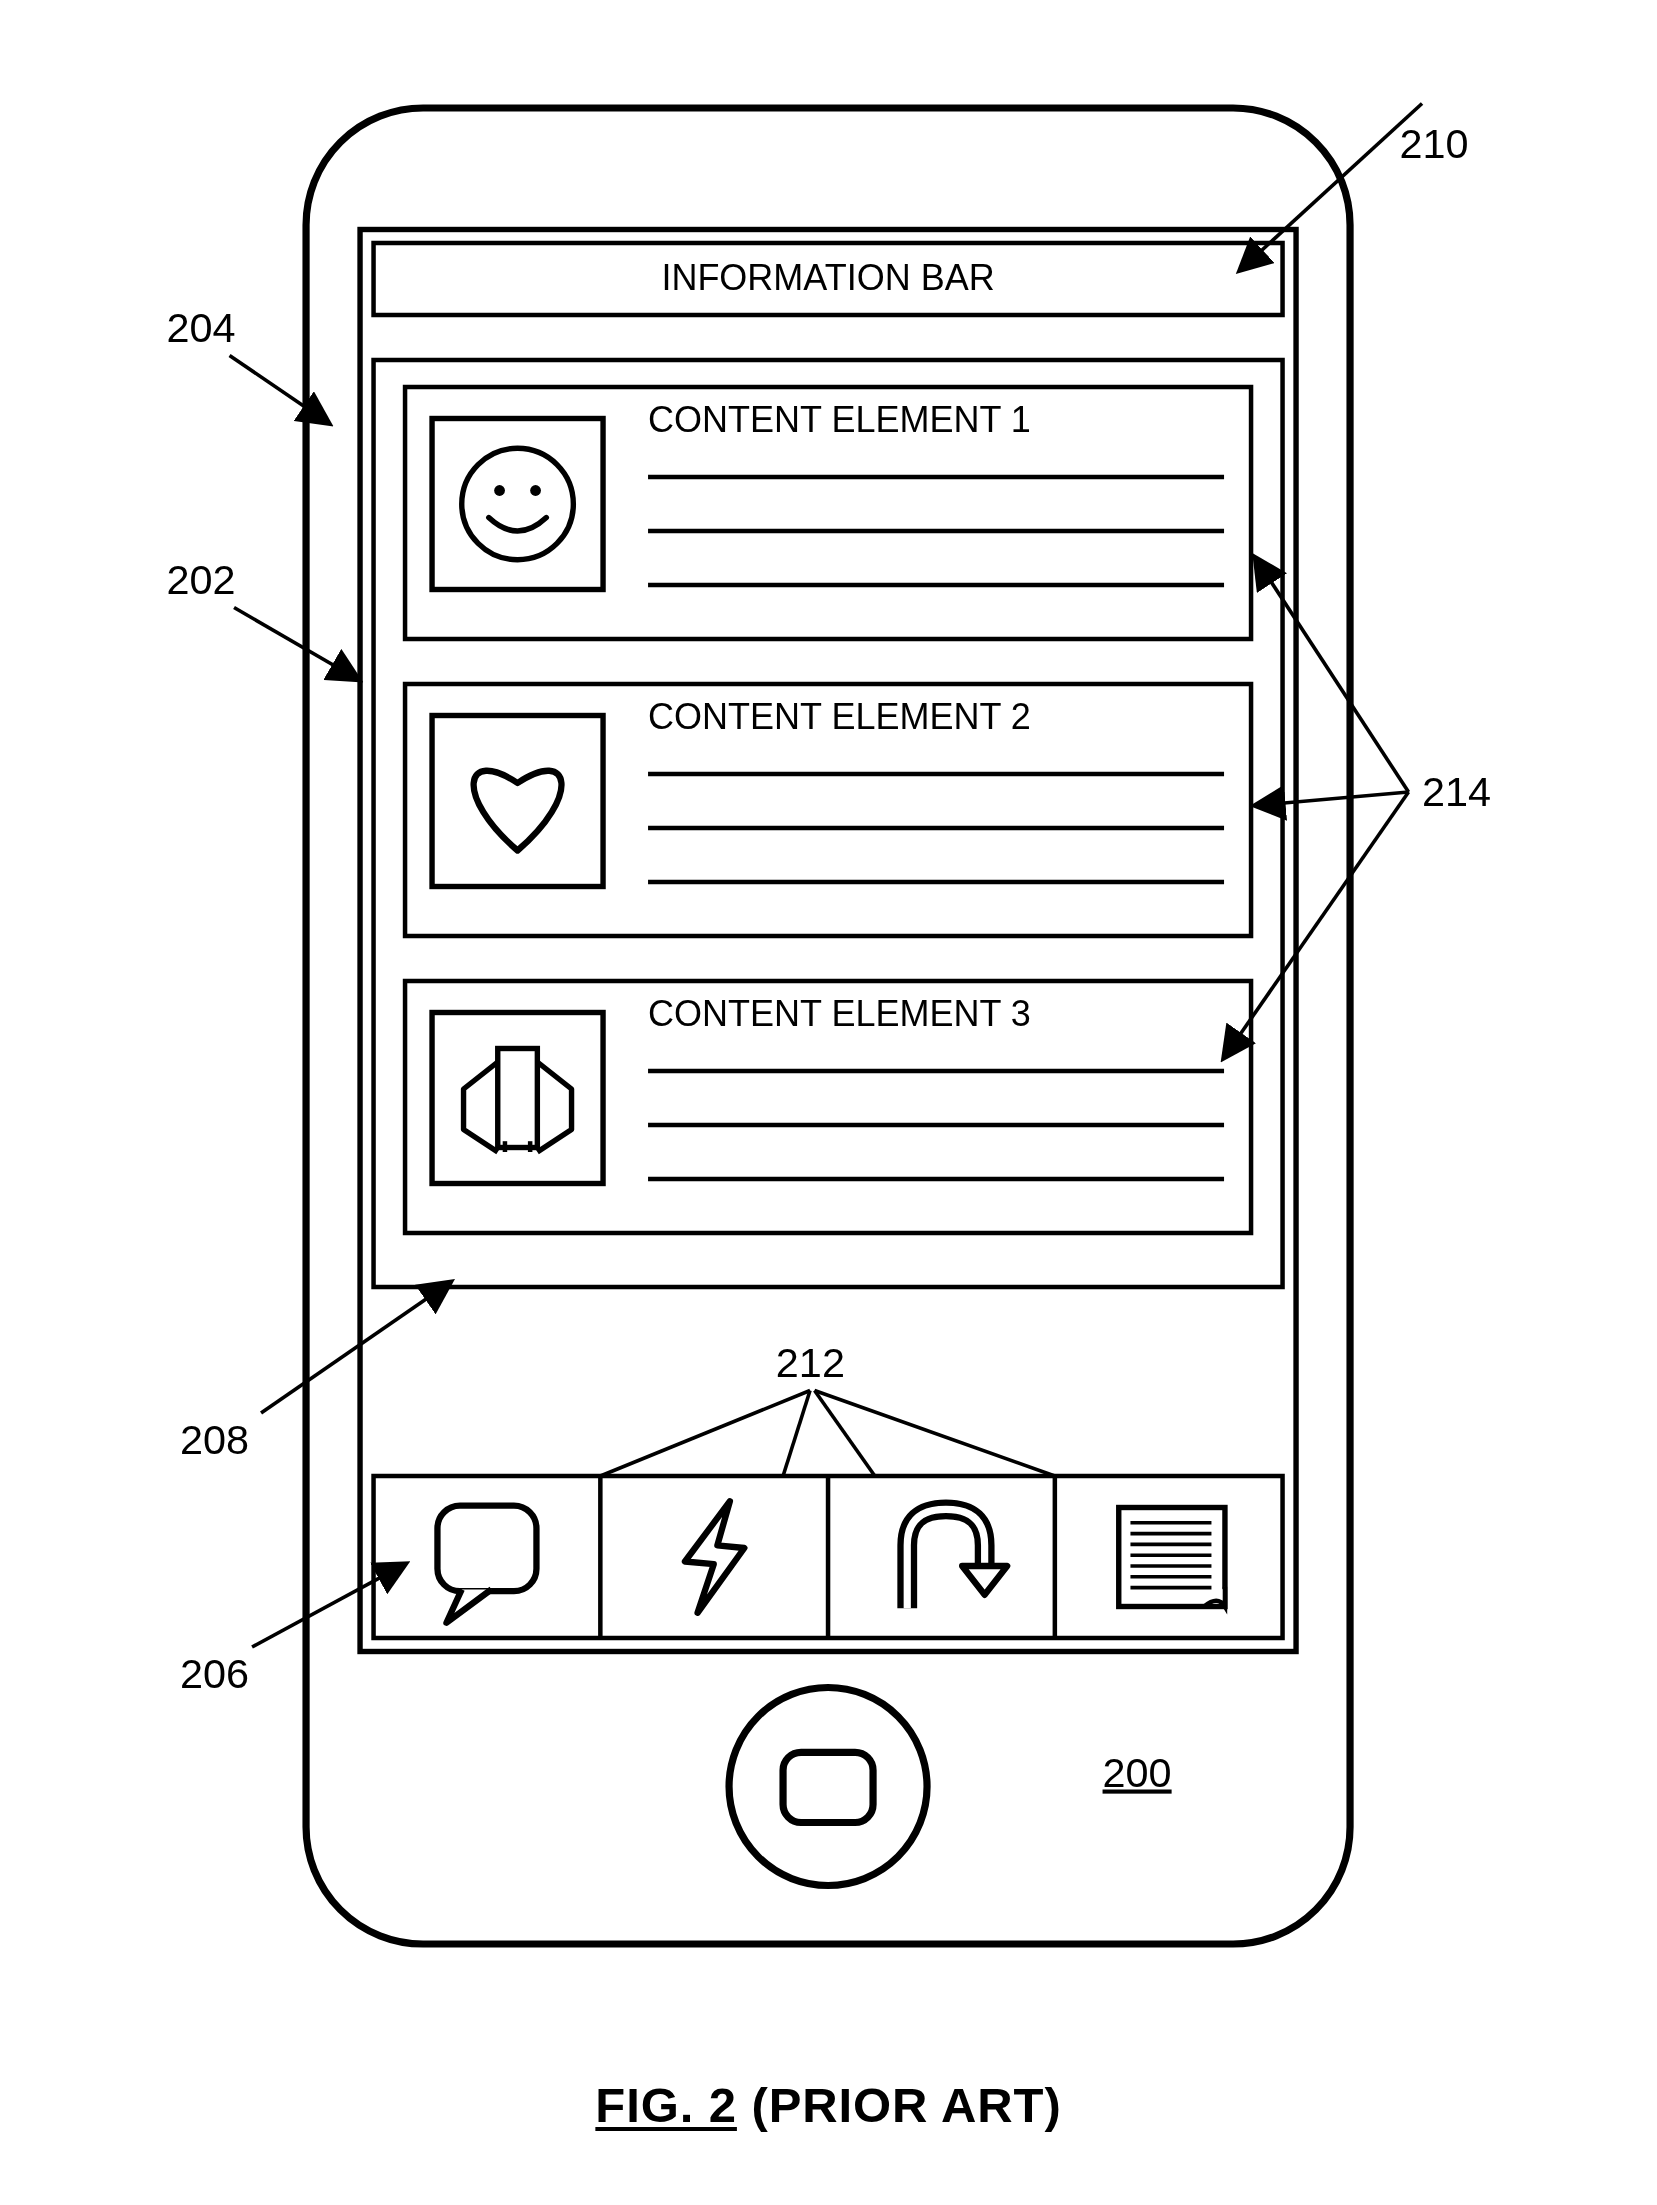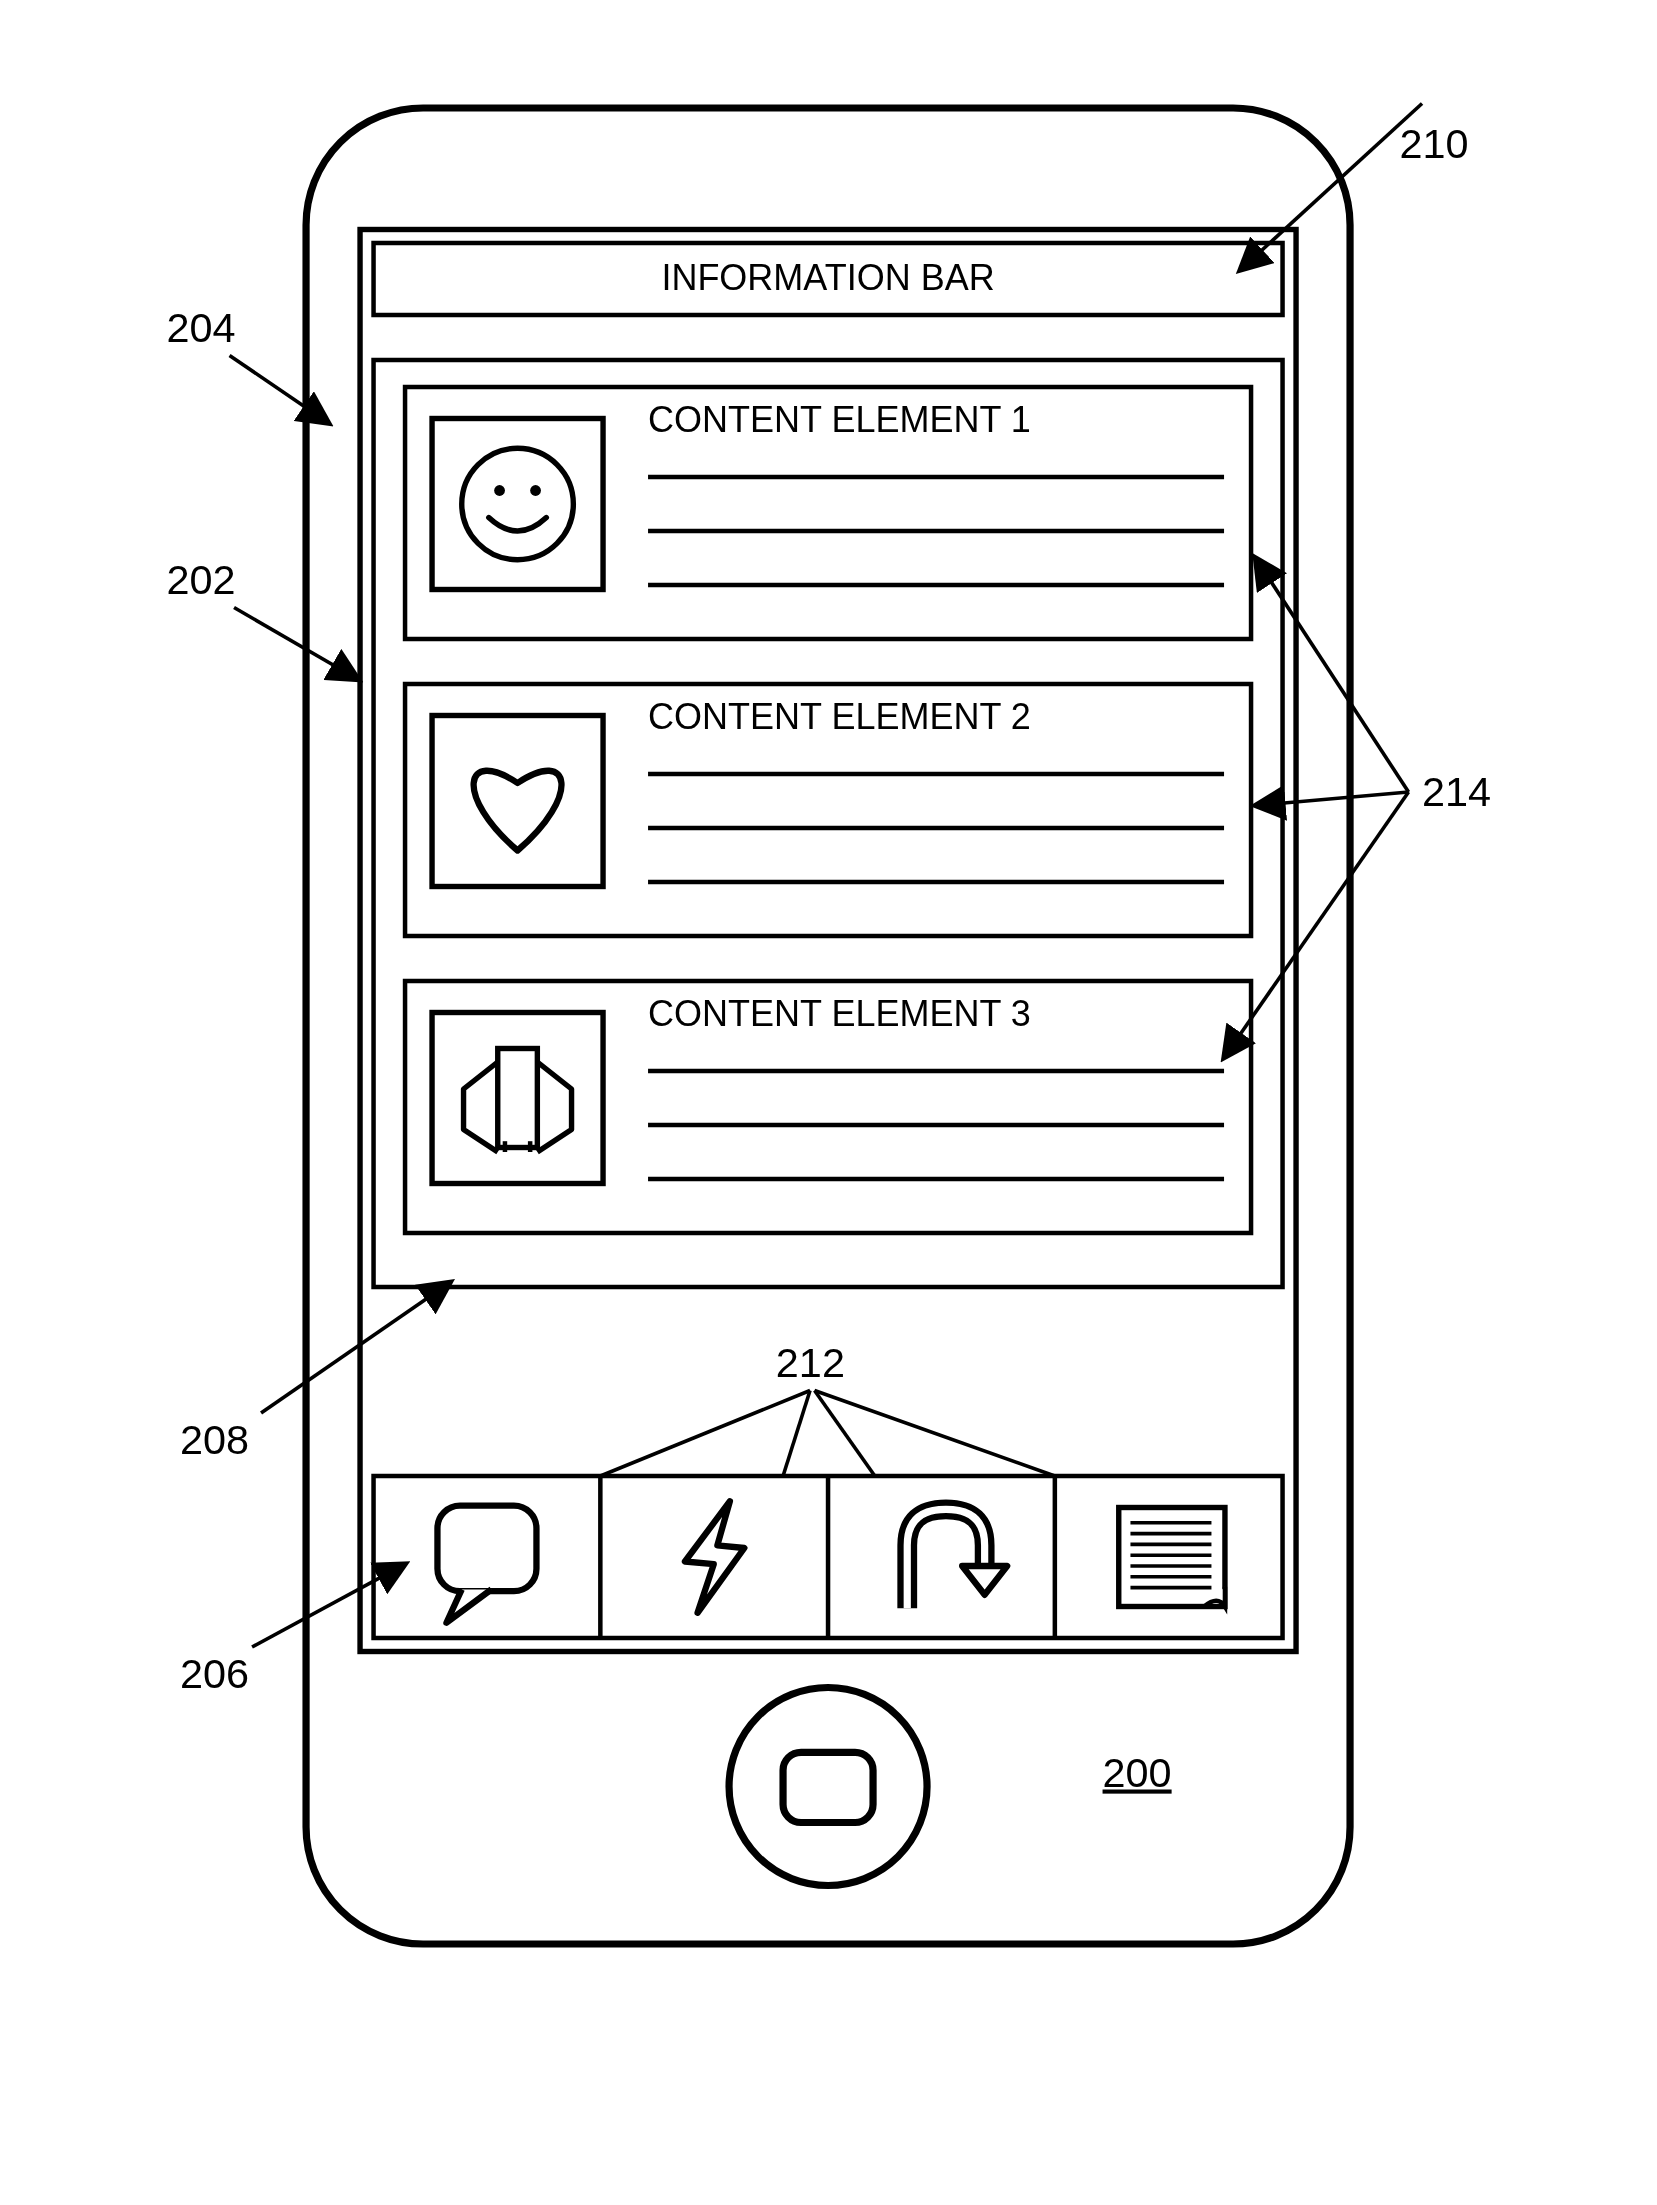--- a/index.html
+++ b/index.html
@@ -196,14 +196,17 @@
   <g>
     <line x1="280" y1="1830" x2="450" y2="1738" stroke="#000" stroke-width="4" marker-end="url(#arrow)"></line>
     <text x="200" y="1875" font-size="46" font-family="Arial">206</text>
   </g>
 
   <g>
     <text x="1225" y="1985" font-size="46" font-family="Arial" text-decoration="underline">200</text>
   </g>
 </svg>
 
+<div class="fig-caption">
+  <span class="figno">FIG. 2</span><span> (PRIOR ART)</span>
 </div>
+</div>
 
 
 </body></html>

